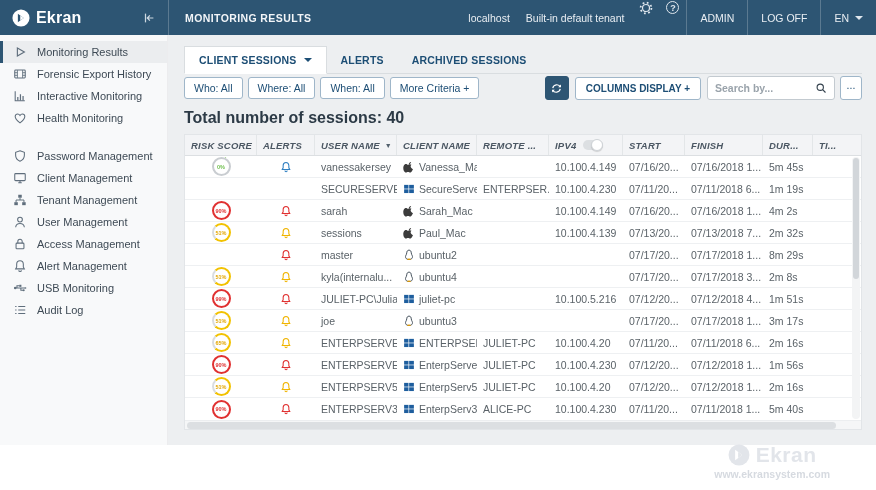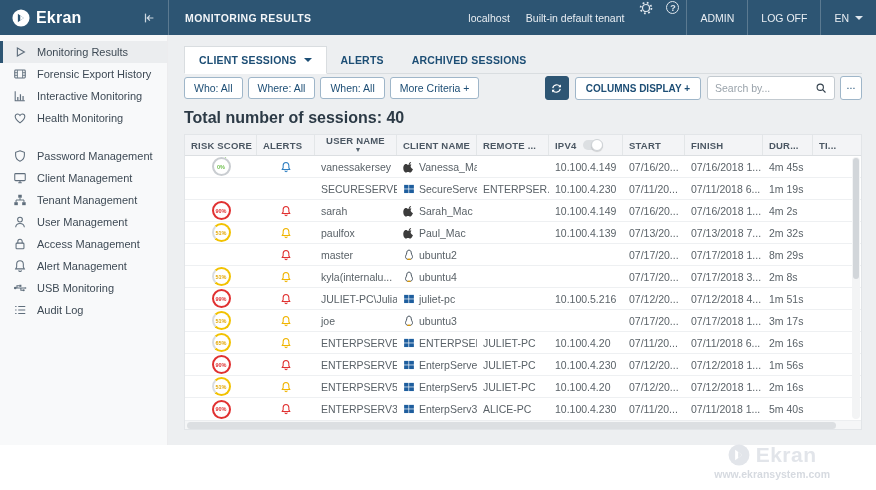--- a/index.html
+++ b/index.html
@@ -37,36 +37,36 @@
   .tab { font-size:10.5px; font-weight:bold; color:#1d4e75; padding:7px 14px; cursor:pointer; letter-spacing:.2px; white-space:nowrap; }
   .tab.active { background:#fff; border:1px solid #d9dde0; border-bottom:1px solid #fff; margin-bottom:-1px; display:flex; align-items:center; gap:7px; }
   .tab-caret { width:0; height:0; border-left:4px solid transparent; border-right:4px solid transparent; border-top:4px solid #1d4e75; }
 
   .controlsrow { display:flex; align-items:center; margin-top:2px; }
   .filterbtn { background:#fff; border:1px solid #9fb6c9; border-radius:3px; color:#1d4e75; font-size:10.5px; padding:4px 9px; margin-right:5px; cursor:pointer; white-space:nowrap; }
   .spacer { flex:1; }
   .refreshbtn { width:24px; height:24px; background:#2d5573; border:1px solid #2d5573; border-radius:3px; display:flex; align-items:center; justify-content:center; cursor:pointer; margin-right:6px; }
   .columnsbtn { background:#fff; border:1px solid #9fb6c9; border-radius:3px; color:#1d4e75; font-size:10px; font-weight:bold; padding:5px 10px; cursor:pointer; margin-right:6px; white-space:nowrap; }
   .searchbox { display:flex; align-items:center; background:#fff; border:1px solid #c3cad0; border-radius:3px; height:24px; width:128px; padding:0 7px; margin-right:5px; }
-  .searchbox input { border:none; outline:none; flex:1; font-size:10.5px; color:#444; width:90px; font-family:inherit; background:transparent; }
+  .searchbox input { border:none; outline:none; flex:1; font-size:10.5px; color:#444; width:90px; font-family:inherit; background:transparent;font-weight:bold; }
   .searchbox input::placeholder { color:#9aa3ab; }
   .morebtn { background:#fff; border:1px solid #9fb6c9; border-radius:3px; color:#1d4e75; font-size:10.5px; width:22px; height:24px; cursor:pointer; line-height:10px; text-align:center; padding-bottom:6px; }
 
   .summary { font-size:16px; font-weight:bold; color:#2c3a46; margin:9px 0 7px 0; }
 
   
   .tablewrap { background:#fff; border:1px solid #e2e5e8; width:678px; position:relative; }
   .tr { display:flex; align-items:center; height:22px; border-bottom:1px solid #eef0f2; }
-  .tr.head { background:#f3f4f6; border-bottom:1px solid #dcdfe2; height:21px; }
+  .tr.head { background:#f3f4f6; border-bottom:1px solid #dcdfe2; height:21px;font-style:italic; }
   .td { padding:0 6px; font-size:10.5px; color:#5a6268; white-space:nowrap; overflow:hidden; }
   .tr.head .td { font-size:9.5px; font-weight:bold; color:#4b5763; border-right:1px solid #e3e6e8; height:100%; display:flex; align-items:center; letter-spacing:.2px; }
   .tr.head .td:last-child { border-right:none; }
   .c-risk{width:72px; display:flex; justify-content:center;} .tr.head .c-risk{justify-content:flex-start;}
   .c-alert{width:58px; display:flex; justify-content:center;} .tr.head .c-alert{justify-content:flex-start;}
-  .c-user{width:82px;flex-direction:column;} .c-client{width:80px; display:flex; align-items:center; gap:4px;}
+  .c-user{width:82px;} .c-client{width:80px; display:flex; align-items:center; gap:4px;}
   .c-remote{width:72px;} .c-ipv4{width:74px;} .c-start{width:62px;} .c-finish{width:78px;} .c-dur{width:50px;} .c-ti{flex:1;}
   .sort-caret { font-size:7px; color:#53616d; margin-left:5px; }
 
   .toggle { width:20px; height:10px; background:#dcdfe2; border-radius:5px; position:relative; margin-left:7px; cursor:pointer; display:inline-block; }
   .toggle .knob { position:absolute; right:0; top:-1px; width:12px; height:12px; background:#fff; border:1px solid #cfd3d7; border-radius:50%; box-shadow:0 1px 1px rgba(0,0,0,.15); }
 
   .risk-badge { width:19px; height:19px; border-radius:50%; border:2.5px solid #c9cdd1; display:flex; align-items:center; justify-content:center; position:relative; font-size:5.5px; font-weight:bold; }
   .risk-badge[data-level="red"] { border-color:#e03131; color:#e03131; }
   .risk-badge[data-level="yellow"] { border-color:#f2c200; border-left-color:#d9dcdf; color:#e3a600; }
   .risk-badge[data-level="low"] { border-color:#c9cdd1; color:#6fbf4e; }
@@ -335,21 +335,21 @@
             <svg class="ico-apple" viewBox="0 0 16 16">
               <path d="M10.8 1.3c-.1.8-.4 1.5-1 2.1-.5.6-1.3.9-2 .9-.1-.8.3-1.6.8-2.1.6-.6 1.5-1 2.2-.9zM13.3 11c-.4.9-.6 1.3-1.1 2-.7 1.1-1.6 2.4-2.8 2.4-1 0-1.3-.7-2.7-.7-1.4 0-1.7.7-2.7.7-1.2 0-2.1-1.2-2.8-2.2C-.3 10.2.3 5.9 2.3 4.6c1-.7 2.4-.7 3.2 0 .6.4 1.5.4 2.3 0 1-.6 2.4-.6 3.5.3-1.8 1.1-1.6 4.1 2 6.1z" fill="#3c3c3c"></path>
             </svg>
           </span>
           <span>Vanessa_Mac</span>
         </div>
       <div class="td c-remote"></div>
       <div class="td c-ipv4">10.100.4.149</div>
       <div class="td c-start">07/16/20...</div>
       <div class="td c-finish">07/16/2018 1...</div>
-      <div class="td c-dur">4m 45s</div>
+      <div class="td c-dur">5m 45s</div>
       <div class="td c-ti"></div>
     </div>
 
     <div class="tr">
       <div class="td c-risk"></div>
       <div class="td c-alert">
           <span class="bellwrap" data-level=""></span>
         </div>
       <div class="td c-user">SECURESERVE...</div>
       <div class="td c-client">
@@ -409,21 +409,21 @@
           </span>
         </div>
       <div class="td c-alert">
           <span class="bellwrap" data-level="yellow">
             <svg viewBox="0 0 16 16">
               <path d="M8 2c-2.3 0-3.8 1.8-3.8 4.1V9L3 11.3h10L11.8 9V6.1C11.8 3.8 10.3 2 8 2z" fill="none" stroke="currentColor" stroke-width="1.4"></path>
               <path d="M6.6 12.8a1.5 1.5 0 003 0" fill="none" stroke="currentColor" stroke-width="1.4"></path>
             </svg>
           </span>
         </div>
-      <div class="td c-user">paulfox</div>
+      <div class="td c-user">sessions</div>
       <div class="td c-client">
           <span class="oswrap" data-os="apple">
             <svg class="ico-apple" viewBox="0 0 16 16">
               <path d="M10.8 1.3c-.1.8-.4 1.5-1 2.1-.5.6-1.3.9-2 .9-.1-.8.3-1.6.8-2.1.6-.6 1.5-1 2.2-.9zM13.3 11c-.4.9-.6 1.3-1.1 2-.7 1.1-1.6 2.4-2.8 2.4-1 0-1.3-.7-2.7-.7-1.4 0-1.7.7-2.7.7-1.2 0-2.1-1.2-2.8-2.2C-.3 10.2.3 5.9 2.3 4.6c1-.7 2.4-.7 3.2 0 .6.4 1.5.4 2.3 0 1-.6 2.4-.6 3.5.3-1.8 1.1-1.6 4.1 2 6.1z" fill="#3c3c3c"></path>
             </svg>
           </span>
           <span>Paul_Mac</span>
         </div>
       <div class="td c-remote"></div>
       <div class="td c-ipv4">10.100.4.139</div>

